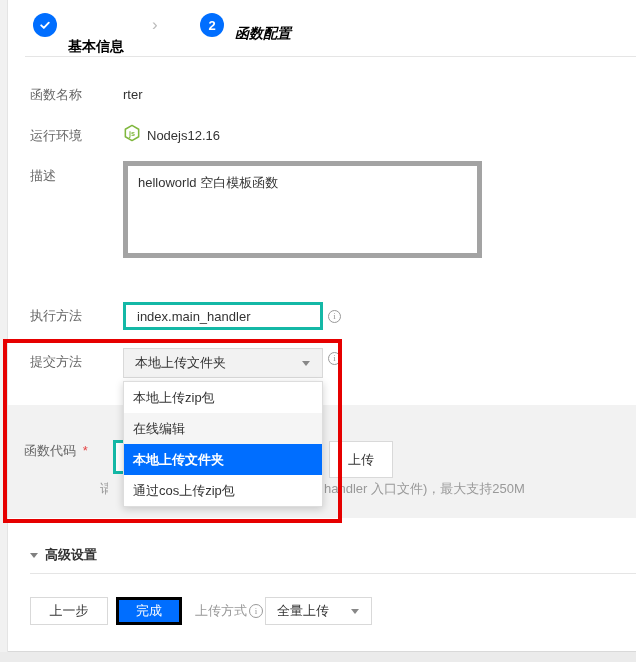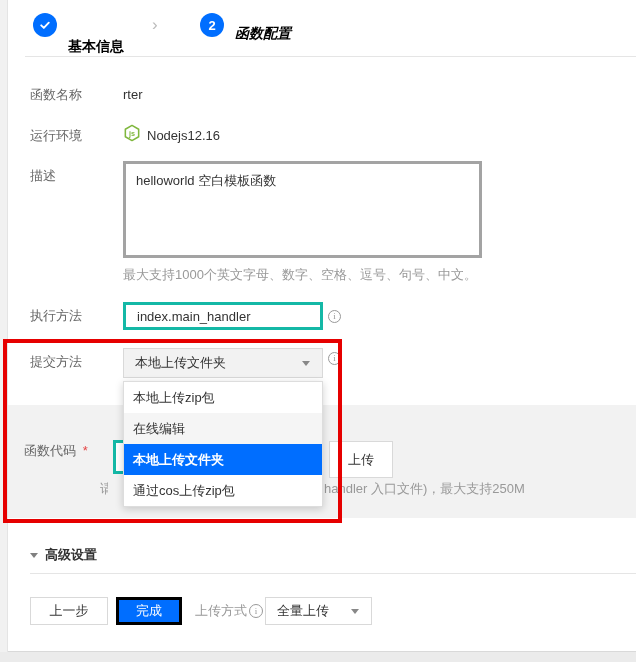--- a/index.html
+++ b/index.html
@@ -12,21 +12,21 @@
   .hint{position:absolute;font-size:13px;color:#999;line-height:16px;white-space:nowrap;}
   .step-circle{position:absolute;width:24px;height:24px;border-radius:50%;background:#006eff;display:flex;align-items:center;justify-content:center;color:#fff;font-size:13px;font-weight:bold;}
   .step-label{position:absolute;font-size:14px;font-weight:bold;color:#000;line-height:18px;margin-top:20px;}
   .chevron{position:absolute;font-size:17px;color:#bbb;line-height:18px;}
   .divider{position:absolute;height:1px;background:#e5e5e5;}
   .input-box{position:absolute;background:#fff;border:3px solid #14b8a6;box-sizing:border-box;display:flex;align-items:center;padding:0 11px;font-size:13px;color:#333;}
   .select-box{position:absolute;border:1px solid #d9d9d9;box-sizing:border-box;display:flex;align-items:center;padding:0 11px;font-size:13px;color:#333;cursor:pointer;}
   .caret{width:0;height:0;border-left:4px solid transparent;border-right:4px solid transparent;border-top:5px solid #888;position:absolute;right:12px;top:50%;margin-top:-2px;}
   .info-icon{width:13px;height:13px;border:1px solid #999;border-radius:50%;box-sizing:border-box;color:#999;font-size:9px;line-height:11px;text-align:center;display:inline-block;}
   .info-icon::after{content:"i";font-family:"Liberation Serif",serif;}
-  .textarea{position:absolute;border:3px solid #a3a3a3;box-sizing:border-box;padding:8px 10px;font-size:13px;color:#333;font-family:"Liberation Sans","DejaVu Sans",sans-serif;resize:none;outline:none;background:#fff;}
+  .textarea{position:absolute;border:5px solid #a3a3a3;box-sizing:border-box;padding:8px 10px;font-size:13px;color:#333;font-family:"Liberation Sans","DejaVu Sans",sans-serif;resize:none;outline:none;background:#fff;}
   .gray-section{position:absolute;left:8px;top:405px;width:628px;height:113px;background:#f2f2f2;}
   .dropdown{position:absolute;left:123px;top:381px;width:200px;height:126px;background:#fff;border:1px solid #ddd;box-sizing:border-box;box-shadow:0 2px 8px rgba(0,0,0,0.18);z-index:10;}
   .dropdown .opt{height:31px;display:flex;align-items:center;padding-left:9px;font-size:13px;color:#333;cursor:pointer;}
   .dropdown .opt.first{background:#f5f5f5;}
   .dropdown .opt.selected{background:#006eff;color:#fff;font-weight:bold;}
   .btn{position:absolute;display:flex;align-items:center;justify-content:center;font-size:13px;box-sizing:border-box;cursor:pointer;}
   .btn-plain{background:#fff;border:1px solid #d9d9d9;color:#333;}
   .btn-primary{background:#006eff;border:3px solid #000000;color:#fff;}
   .red-box{position:absolute;left:3px;top:339px;width:339px;height:184px;border:4px solid #e60000;box-sizing:border-box;z-index:30;pointer-events:none;}
   .tri-down{width:0;height:0;border-left:4px solid transparent;border-right:4px solid transparent;border-top:5px solid #808080;display:inline-block;}
@@ -57,21 +57,20 @@
   <div class="abs" style="left:123px;top:124px;width:18px;height:18px;">
     <svg width="18" height="18" viewBox="0 0 20 20">
         <path d="M10 1.6 L17.4 5.8 V14.2 L10 18.4 L2.6 14.2 V5.8 Z" fill="none" stroke="#7fb73d" stroke-width="1.7" stroke-linejoin="round"></path>
         <text x="10" y="13.4" font-size="8" text-anchor="middle" fill="#7fb73d" font-weight="bold" font-family="Liberation Sans,sans-serif">js</text>
       </svg>
   </div>
   <div class="value" style="left:147px;top:128px;">Nodejs12.16</div>
 
   <div class="label" style="left:30px;top:168px;">描述</div>
   <textarea class="textarea" style="left: 123px; top: 161px; width: 359px; height: 97px;">helloworld 空白模板函数</textarea>
-  <div class="hint" style="left:123px;top:267px;">最大支持1000个英文字母、数字、空格、逗号、句号、中文。</div>
 
   <div class="label" style="left:30px;top:308px;">执行方法</div>
   <div class="input-box" style="left:123px;top:302px;width:200px;height:28px;">
     <span>index.main_handler</span>
   </div>
   <span class="info-icon abs" style="left:328px;top:310px;"></span>
 
   <div class="label" style="left:30px;top:354px;">提交方法</div>
   <div class="select-box" style="left:123px;top:348px;width:200px;height:30px;background:#f2f2f2;">
     <span>本地上传文件夹</span>

